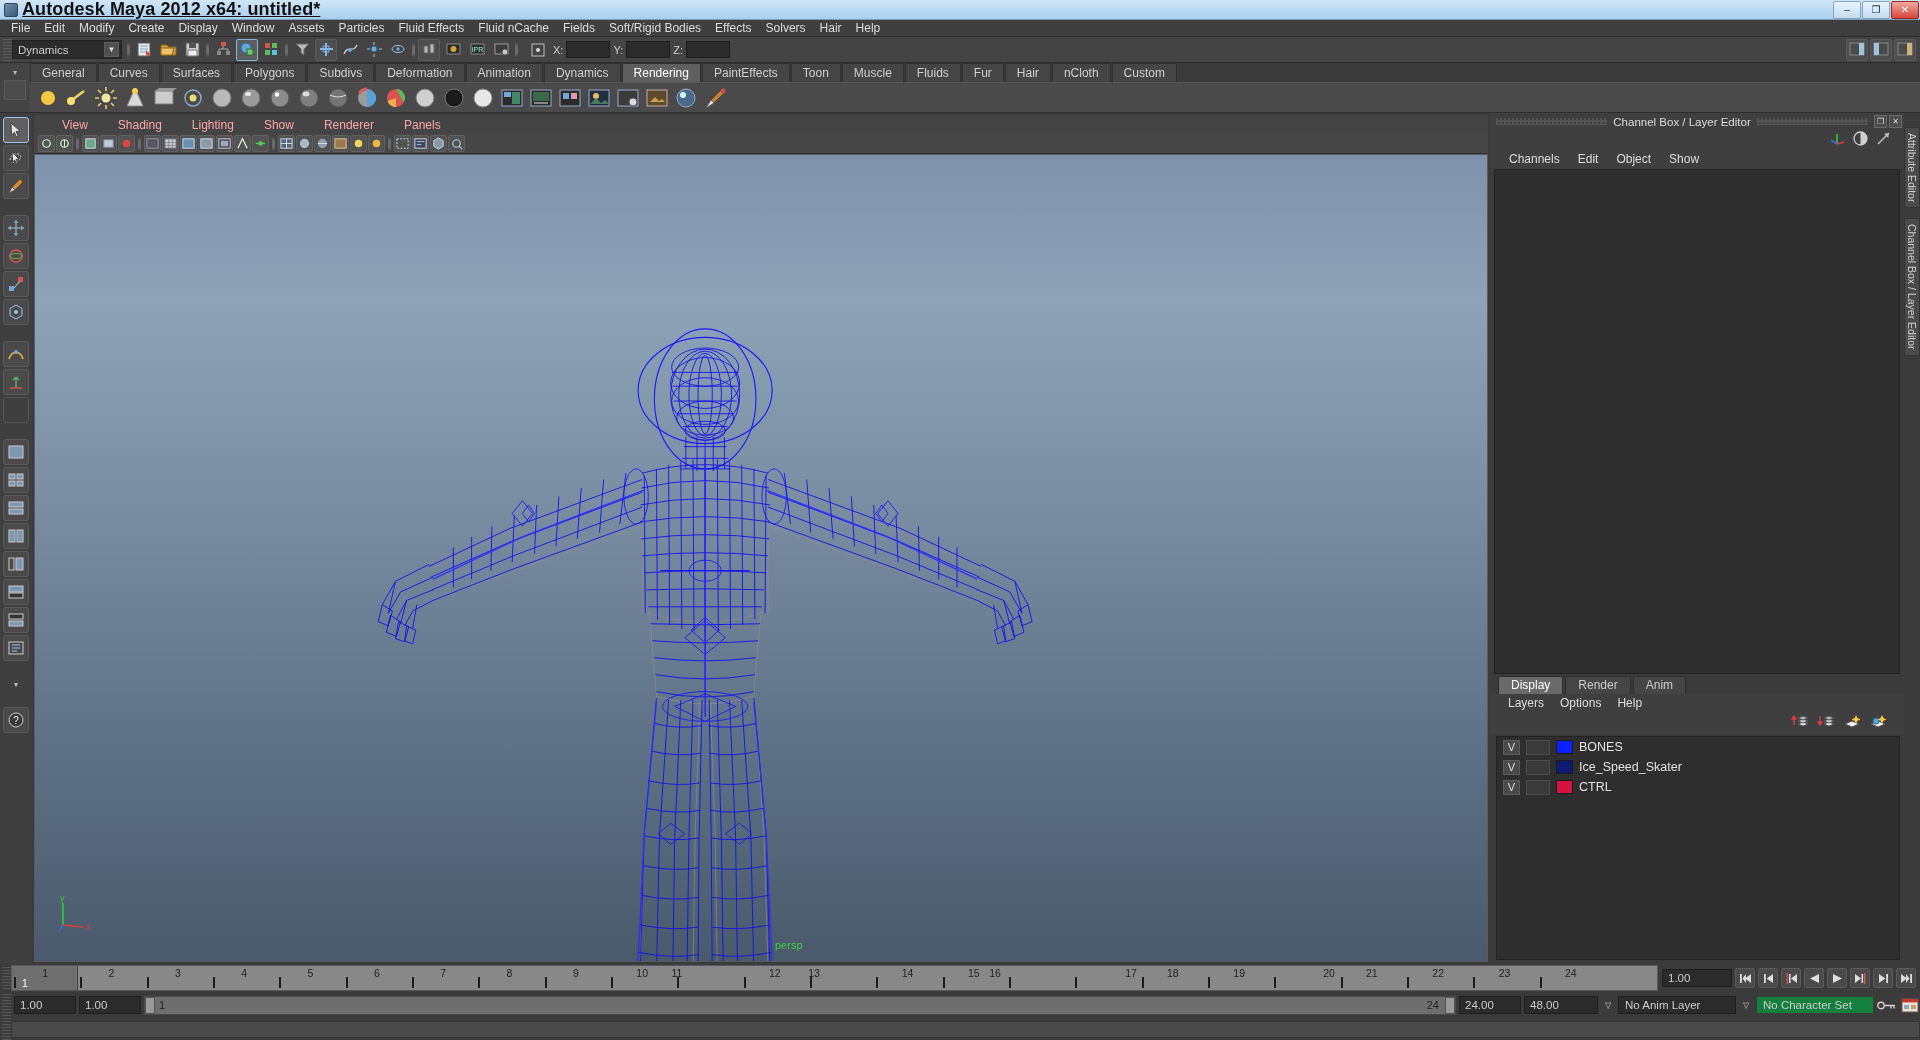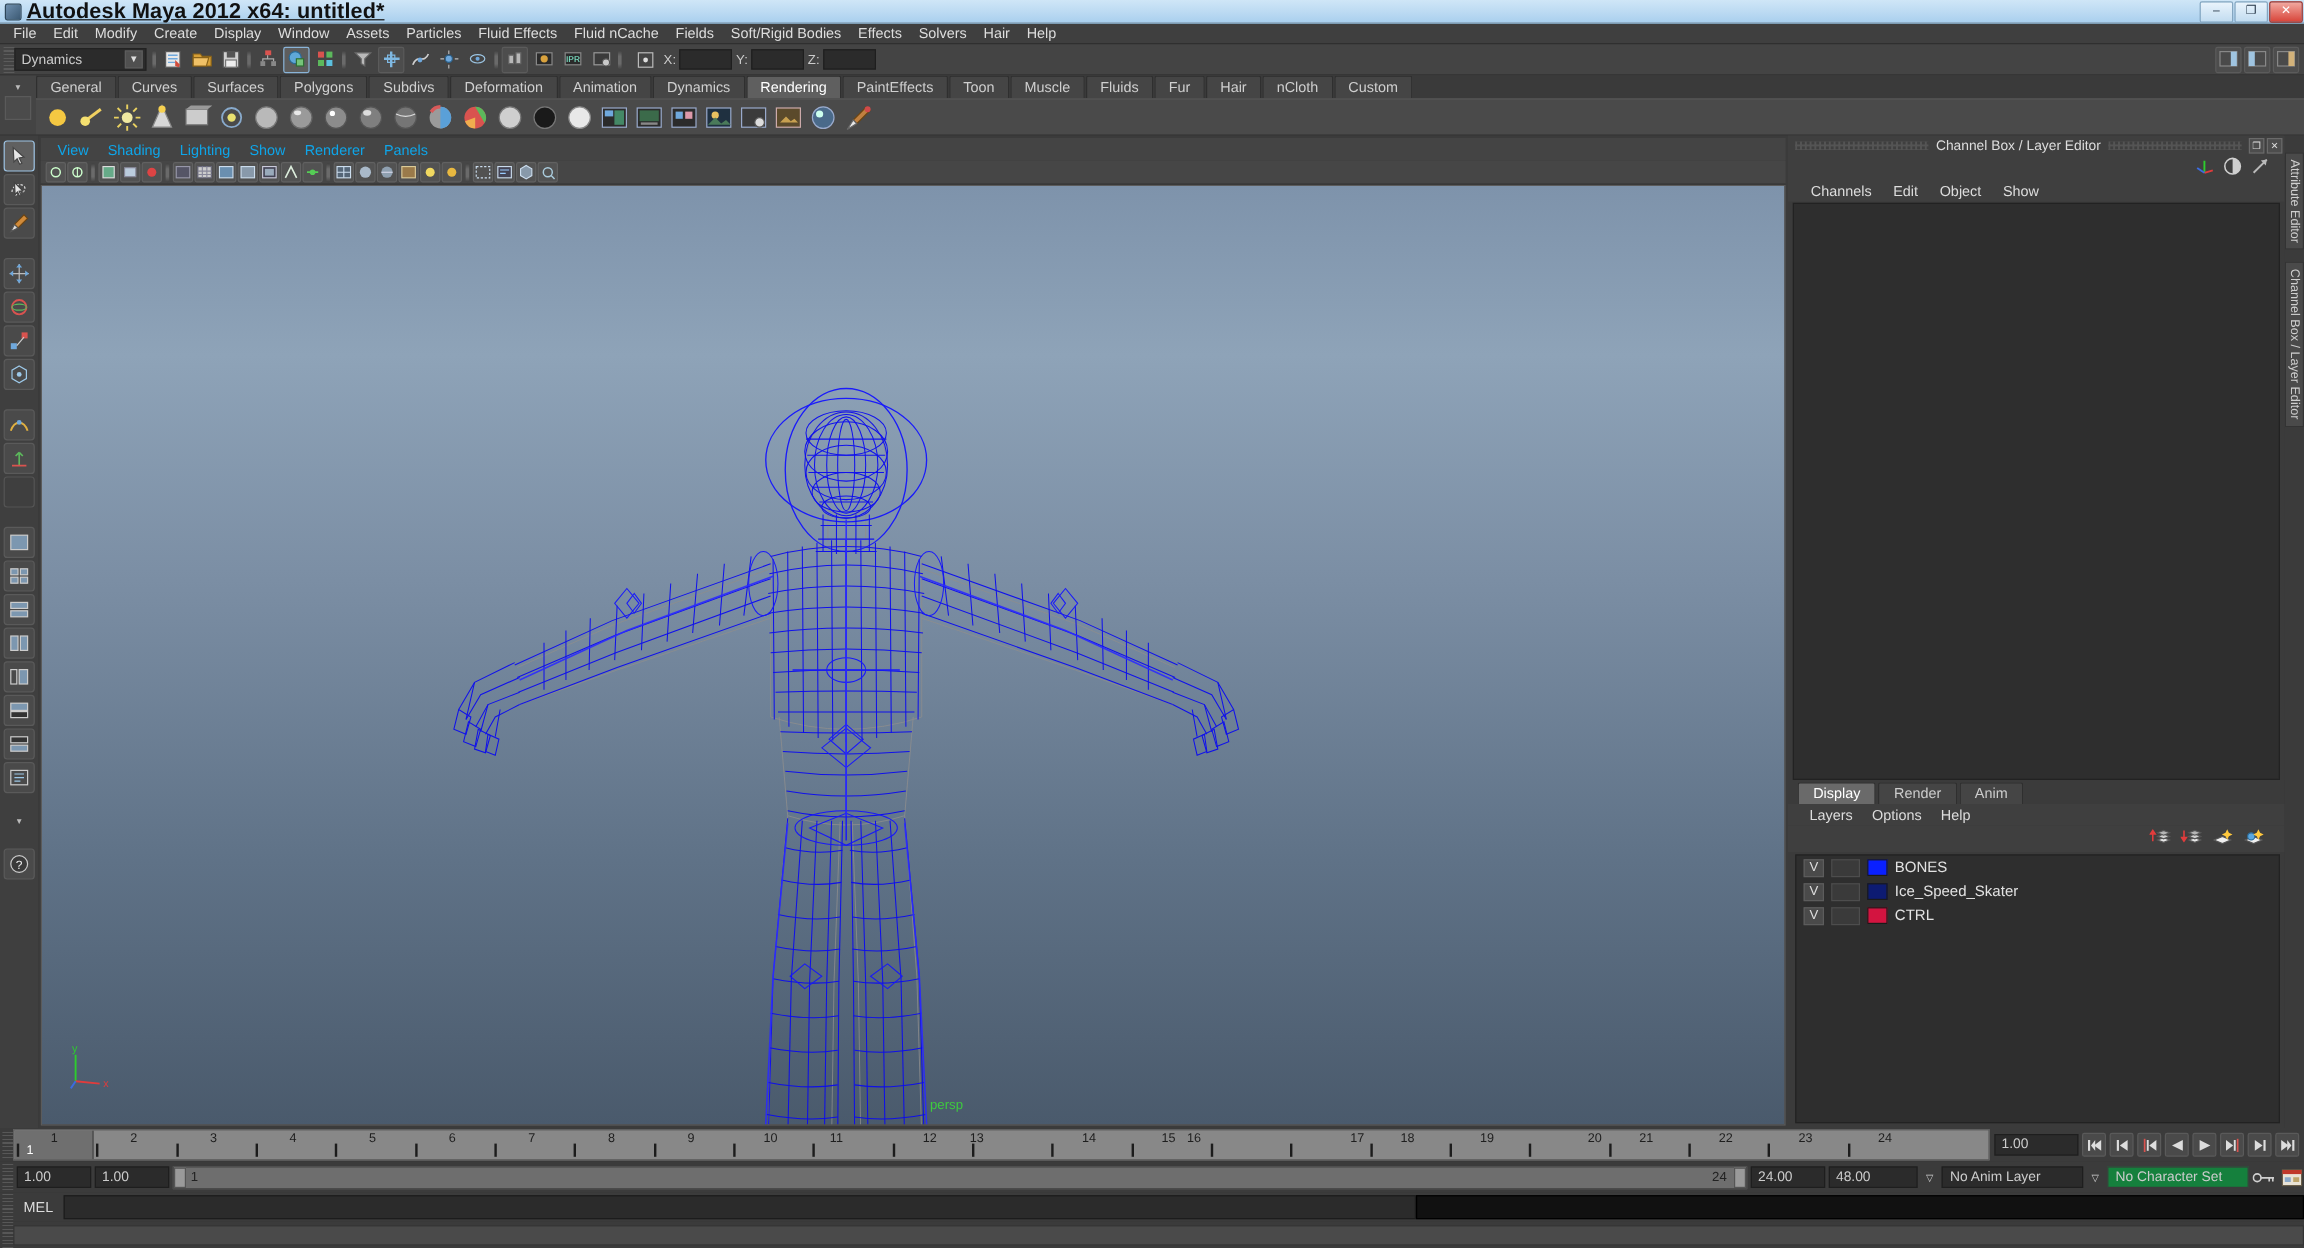--- a/index.html
+++ b/index.html
@@ -97,21 +97,21 @@
              align-items:center; padding-top:4px; gap:2px; flex:0 0 32px;}
   .tool { width:26px;height:26px;background:#4a4a4a;border:1px solid #5a5a5a;border-radius:3px;
           display:flex;align-items:center;justify-content:center; }
   .tool.sel { background:#606060;border-color:#9ec4e4; }
   .tool.blank { background:#3f3f3f;border:1px solid #555; }
   .tbgap { height:12px; }
 
   
   .viewcol { flex:1 1 auto; display:flex; flex-direction:column; min-width:0; background:#3b3b3b; padding:2px; }
   .vpmenu { height:19px; background:#444; display:flex; align-items:center; padding-left:6px; flex:0 0 19px;}
-  .vpmenu .mi { padding:1px 8px; font-size:12px; color:#0ea5e9; }
+  .vpmenu .mi { padding:1px 8px; font-size:12px; color:#fca5a5;margin-left:14px; }
   .vptools { height:20px; background:#464646; display:flex; align-items:center; padding-left:4px;
              gap:1px; flex:0 0 20px; border-bottom:1px solid #2e2e2e;}
   .vpi { width:17px;height:17px;border-radius:2px;display:flex;align-items:center;justify-content:center; }
   .vpi.fr { background:#525252;border:1px solid #616161; }
   .viewport { flex:1 1 auto; position:relative; overflow:hidden;
               background:linear-gradient(180deg,#7e93ab 0%, #8ea3b8 18%, #7b8ea4 42%, #5f7287 72%, #4a5a6c 100%);
               border:1px solid #5b5b5b; }
   .axis { position:absolute; left:22px; bottom:28px; width:40px; height:40px; }
   .hud { position:absolute; font-size:11px; color:#3ecb3e; }
   .vp-svg { position:absolute; inset:0; width:100%; height:100%; }
@@ -1121,21 +1121,21 @@
         <div class="ts-num" style="left: 364.833px;">6</div>
         <div class="ts-tick" style="left: 400px;"></div>
         <div class="ts-num" style="left: 431.167px;">7</div>
         <div class="ts-tick" style="left: 466.333px;"></div>
         <div class="ts-num" style="left: 497.5px;">8</div>
         <div class="ts-tick" style="left: 532.667px;"></div>
         <div class="ts-num" style="left: 563.833px;">9</div>
         <div class="ts-tick" style="left: 599px;"></div>
         <div class="ts-num" style="left: 630.167px;">10</div>
         <div class="ts-tick" style="left: 665.333px;"></div>
-        <div class="ts-num" style="left: 685px;">11</div>
+        <div class="ts-num" style="left: 665px;">11</div>
         <div class="ts-tick" style="left: 731.667px;"></div>
         <div class="ts-num" style="left: 762.833px;">12</div>
         <div class="ts-tick" style="left: 798px;"></div>
         <div class="ts-num" style="left: 802px;">13</div>
         <div class="ts-tick" style="left: 864.333px;"></div>
         <div class="ts-num" style="left: 895.5px;">14</div>
         <div class="ts-tick" style="left: 930.667px;"></div>
         <div class="ts-num" style="left: 961.833px;">15</div>
         <div class="ts-tick" style="left: 997px;"></div>
         <div class="ts-num" style="left: 983px;">16</div>
@@ -1236,25 +1236,19 @@
     <div class="pbtn" style="border:none;background:transparent">
       <svg width="18" height="15" viewBox="0 0 18 15">
           <rect x="1" y="1" width="16" height="13" fill="#e9e3d6" stroke="#6a5f4a"></rect>
           <rect x="1" y="1" width="16" height="3.4" fill="#c0392b"></rect>
           <path d="M3 7h5v4H3z" fill="#8aa8c8"></path>
           <path d="M10 7h5v4h-5z" fill="#bda46a"></path>
         </svg>
     </div>
   </div>
 
-  <div class="cmdrow">
-    <div class="grip"></div>
-    <div class="mel-lbl">MEL</div>
-    <div class="cmd-input"></div>
-    <div class="cmd-out"></div>
-  </div>
 
   <div class="helpline">
     <div class="grip"></div>
     <div class="help-input"></div>
   </div>
 
 </div>
 
 </body></html>

